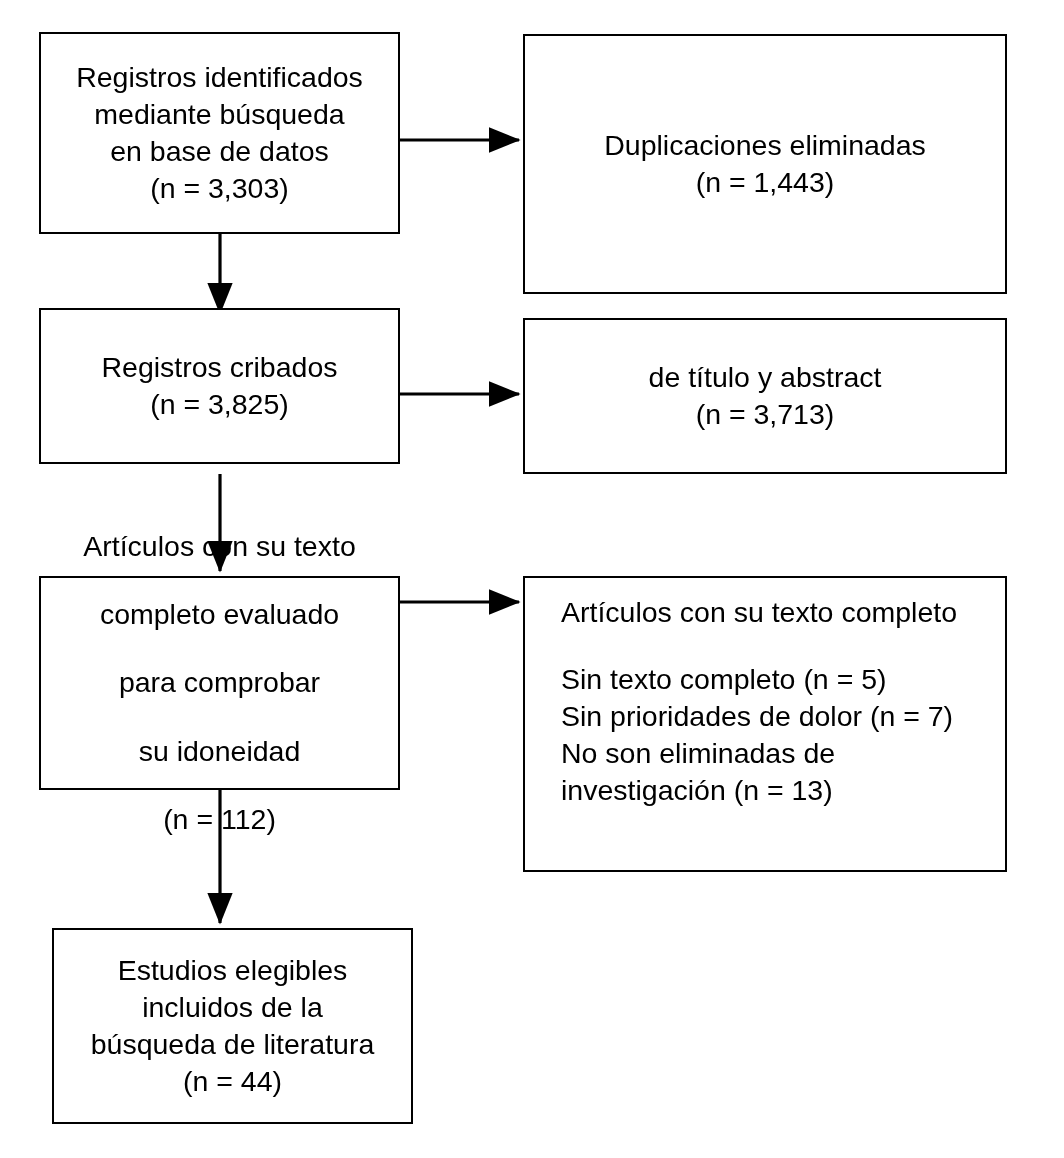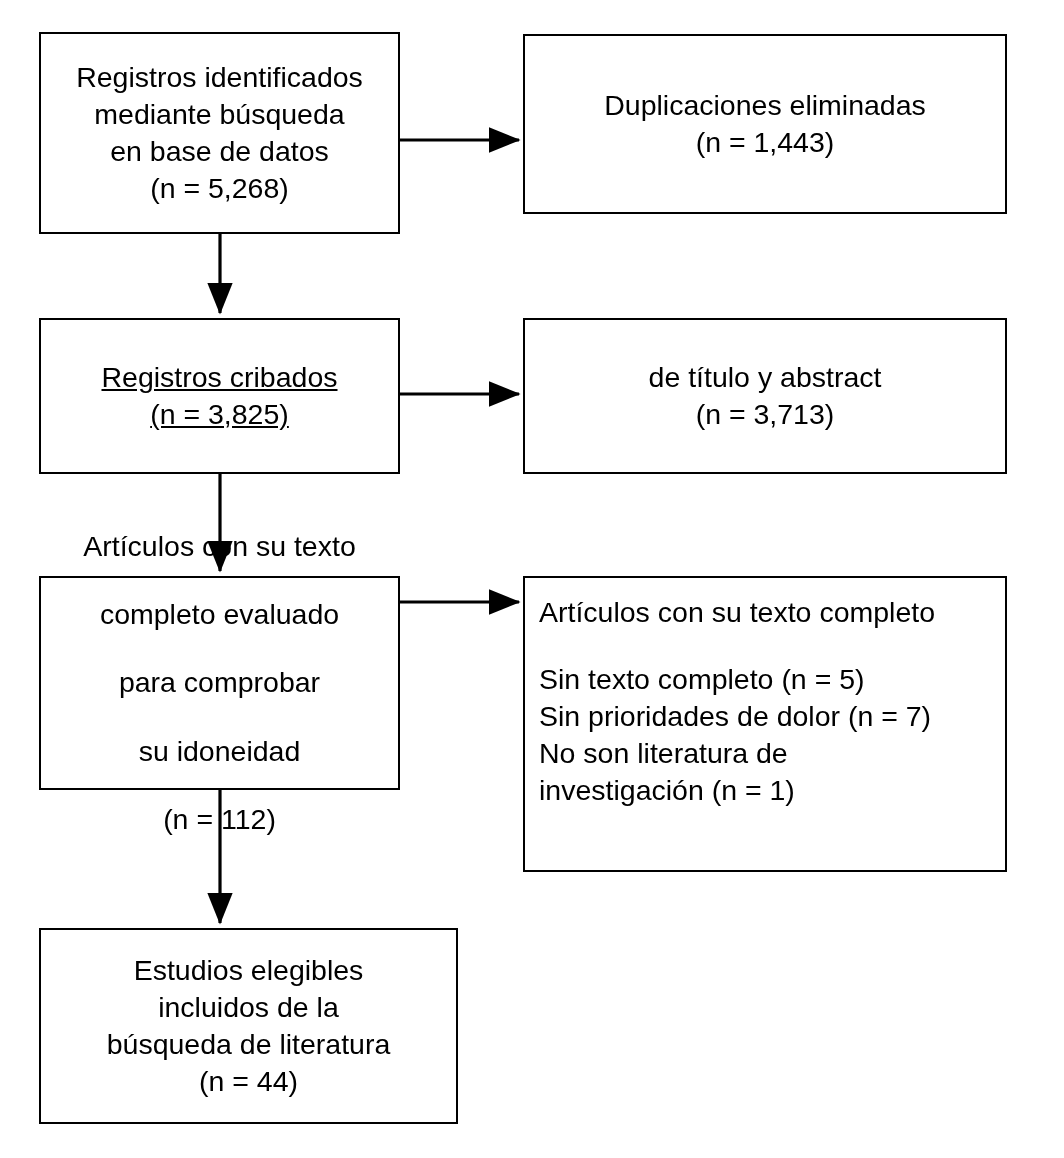--- a/index.html
+++ b/index.html
@@ -28,21 +28,21 @@
     font-size: 28.5px;
     line-height: 1.30;
   }
   .box.center {
     align-items: center;
     text-align: center;
   }
   .box.left {
     align-items: flex-start;
     text-align: left;
-    padding-left: 14px;
+    padding-left: 36px;
     padding-right: 12px;
     justify-content: flex-start;
     padding-top: 16px;
   }
   .line {
     white-space: nowrap;
   }
   .line.gap {
     height: 30px;
   }
@@ -77,29 +77,29 @@
 
     <line x1="400" y1="602" x2="519" y2="602" stroke="#000000" stroke-width="3.2" marker-end="url(#ah)"></line>
 
     <line x1="220" y1="790" x2="220" y2="923" stroke="#000000" stroke-width="3.2" marker-end="url(#ah)"></line>
   </svg>
 
   <div class="box center" style="left:39px; top:32px; width:361px; height:202px;">
     <div class="line">Registros identificados</div>
     <div class="line">mediante búsqueda</div>
     <div class="line">en base de datos</div>
-    <div class="line">(n = 5,268)</div>
+    <div class="line">(n = 3,303)</div>
   </div>
 
-  <div class="box center" style="left:523px; top:34px; width:484px; height:180px;">
+  <div class="box center" style="left:523px; top:34px; width:484px; height:260px;">
     <div class="line">Duplicaciones eliminadas</div>
     <div class="line">(n = 1,443)</div>
   </div>
 
-  <div class="box center" style="left:39px; top:318px; width:361px; height:156px;text-decoration:underline;">
+  <div class="box center" style="left:39px; top:308px; width:361px; height:156px;">
     <div class="line">Registros cribados</div>
     <div class="line">(n = 3,825)</div>
   </div>
 
   <div class="box center" style="left:523px; top:318px; width:484px; height:156px;">
     <div class="line">de título y abstract</div>
     <div class="line">(n = 3,713)</div>
   </div>
 
   <div class="box center" style="left:39px; top:576px; width:361px; height:214px;gap:31px;">
@@ -108,24 +108,24 @@
     <div class="line">para comprobar</div>
     <div class="line">su idoneidad</div>
     <div class="line">(n = 112)</div>
   </div>
 
   <div class="box left" style="left:523px; top:576px; width:484px; height:296px;">
     <div class="line">Artículos con su texto completo</div>
     <div class="line gap"></div>
     <div class="line">Sin texto completo (n = 5)</div>
     <div class="line">Sin prioridades de dolor (n = 7)</div>
-    <div class="line">No son literatura de</div>
-    <div class="line">investigación (n = 1)</div>
+    <div class="line">No son eliminadas de</div>
+    <div class="line">investigación (n = 13)</div>
   </div>
 
-  <div class="box center" style="left:39px; top:928px; width:419px; height:196px;">
+  <div class="box center" style="left:52px; top:928px; width:361px; height:196px;">
     <div class="line">Estudios elegibles</div>
     <div class="line">incluidos de la</div>
     <div class="line">búsqueda de literatura</div>
     <div class="line">(n = 44)</div>
   </div>
 
 </div>
 
 </body></html>

